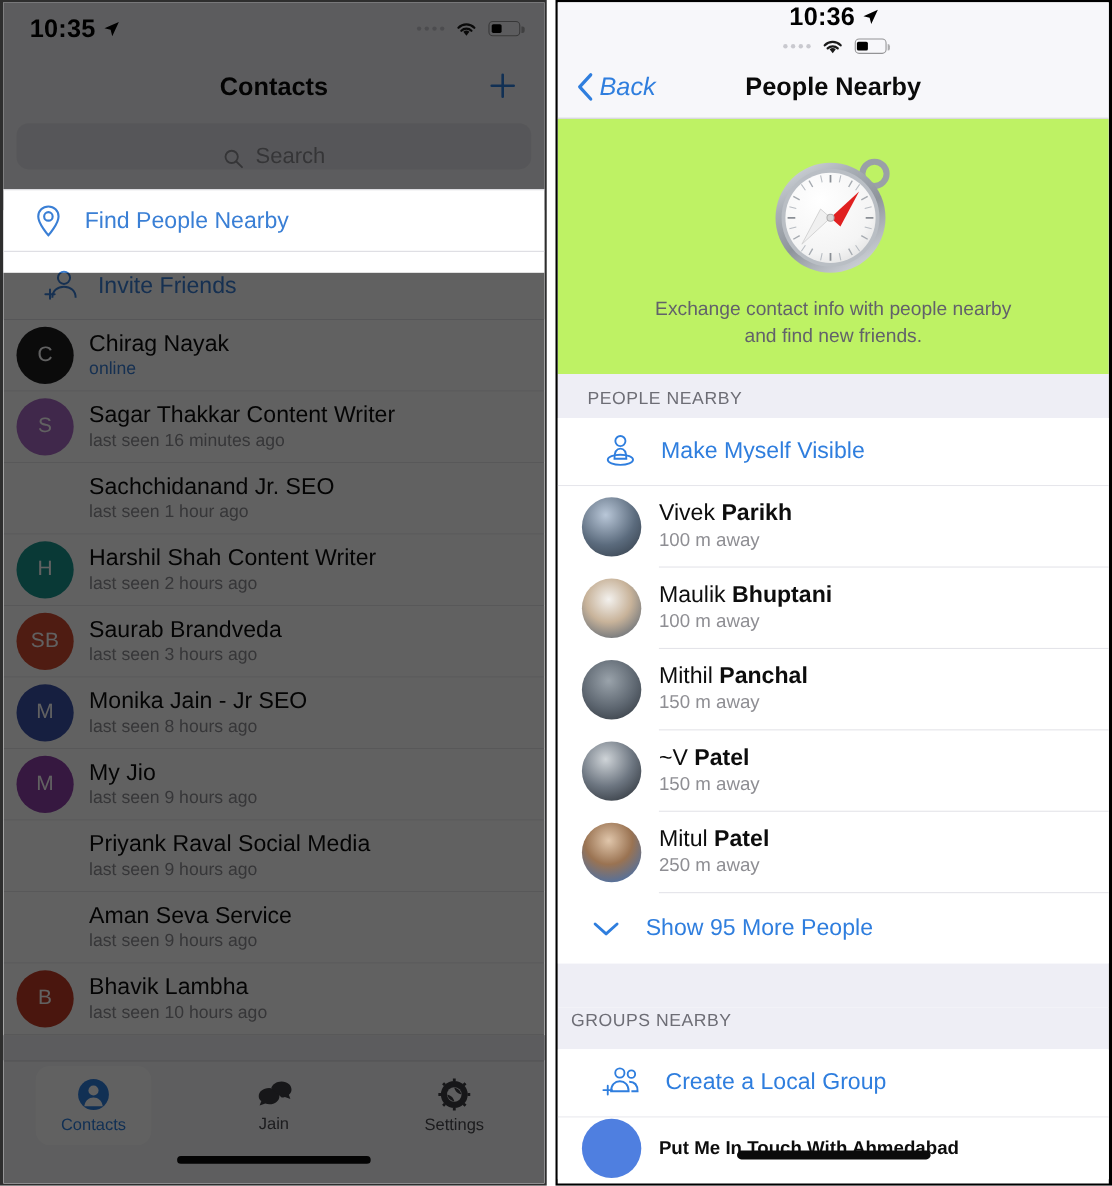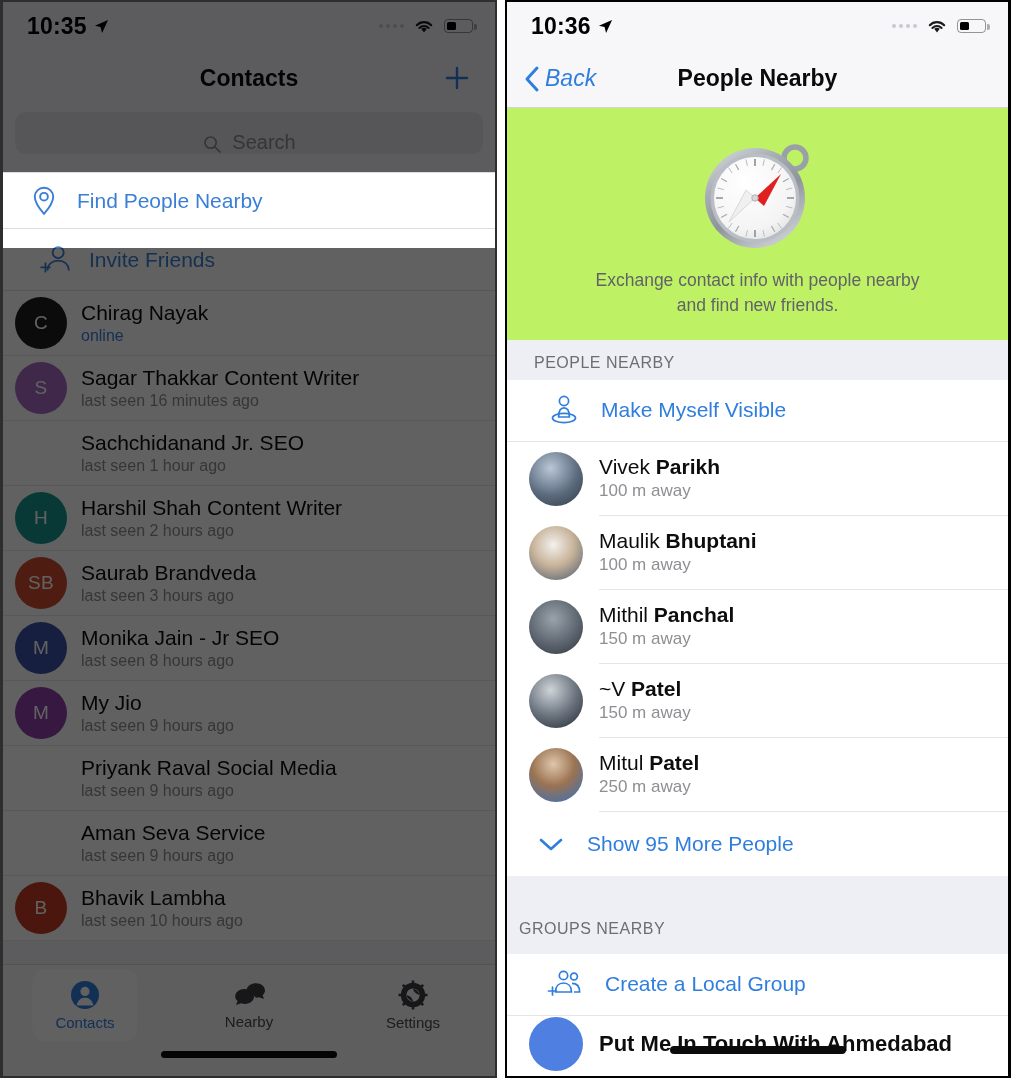--- a/index.html
+++ b/index.html
@@ -111,21 +111,21 @@
     position:absolute; left:50%; transform:translateX(-50%); bottom:18px;
     width:176px; height:7px; border-radius:4px; background:#0b0b0b;
   }
 
   
   .panel-right {
     position:absolute; left:505px; top:0; width:506px; height:1078px;
     background:#ffffff; border:2px solid #000; border-right-width:3px;
     overflow:hidden;
   }
-  .r-statusbar { height:48px; display:flex; align-items:center; justify-content:space-between; padding:0 22px 0 24px; background:#f7f7fa;}
+  .r-statusbar { height:48px; display:flex; align-items:center; justify-content:space-between; padding:0 22px 0 24px; background:#f7f7fa;flex-direction:column;}
   .r-navbar {
     height:58px; background:#f7f7fa; display:flex; align-items:center; position:relative;
     border-bottom:1px solid #d2d2d7;
   }
   .back-btn { display:flex; align-items:center; gap:4px; padding-left:16px;font-style:italic; }
   .back-btn .blbl { font-size:23px; color:#2f7ede; }
   .r-title { position:absolute; left:50%; transform:translateX(-50%); font-size:23px; font-weight:700; color:#0a0a0a;}
 
   .hero {
     background:#bef264; padding: 28px 0 22px; text-align:center;
@@ -149,21 +149,21 @@
   .p-info { flex:1; height:100%; display:flex; flex-direction:column; justify-content:center; gap:4px; border-bottom:1px solid #e4e4e9; }
   .p-name { font-size:21px; color:#0d0d0d; line-height:1.1;}
   .p-name b { font-weight:700; }
   .p-dist { font-size:17px; color:#8e8e93; line-height:1.1;}
 
   .show-more { height:64px; display:flex; align-items:center; gap:22px; padding-left:30px; background:#fff;}
   .show-more .smlbl { font-size:21px; color:#2f7ede; }
 
   .group-row { display:flex; align-items:center; padding-left:22px; background:#fff; height:56px; }
   .g-avatar { width:54px; height:54px; border-radius:50%; flex:0 0 54px; margin-right:16px; background:#4f7fe0; }
-  .g-name { font-size:22px; font-weight:700; color:#0d0d0d; }
+  .g-name { font-size:17px; font-weight:700; color:#0d0d0d; }
   .r-home-ind {
     position:absolute; left:50%; transform:translateX(-50%); bottom:20px;
     width:176px; height:8px; border-radius:4px; background:#0b0b0b; z-index:60;
   }
 </style>
 </head>
 <body>
 
 <div class="stage">
 
@@ -318,21 +318,21 @@
                 <path d="M7.6 26.6 C8.6 21.4 11.8 18.8 16 18.8 C20.2 18.8 23.4 21.4 24.4 26.6 Z" fill="#fff"></path>
               </svg>
               <span class="tlabel">Contacts</span>
             </div>
           </div>
           <div class="tab">
             <svg width="34" height="30" viewBox="0 0 34 30">
               <path d="M22 16.5 C22 20.6 18 23.9 13 23.9 C11.6 23.9 10.3 23.6 9.2 23.2 L4 25 L5.6 21 C4.1 19.8 3.2 18.2 3.2 16.5 C3.2 12.4 7.2 9.1 12.6 9.1 C18 9.1 22 12.4 22 16.5 Z" fill="#3d3d42"></path>
               <path d="M14.6 9.2 C15.6 5.8 19.4 3.2 24 3.2 C29.4 3.2 33 6.5 33 10.6 C33 12.4 32.1 14 30.6 15.2 L32 19 L27 17.2 C26 17.5 25 17.7 24 17.7" fill="#3d3d42"></path>
             </svg>
-            <span class="tlabel">Nearby</span>
+            <span class="tlabel">Jain</span>
           </div>
           <div class="tab">
             <svg width="32" height="32" viewBox="0 0 32 32">
               <g fill="#3d3d42">
                 <circle cx="16" cy="16" r="12.2"></circle>
               </g>
               <g stroke="#3d3d42" stroke-width="2.6">
                 <path d="M16 1.5 V4 M16 28 V30.5 M1.5 16 H4 M28 16 H30.5 M5.8 5.8 L7.6 7.6 M24.4 24.4 L26.2 26.2 M26.2 5.8 L24.4 7.6 M7.6 24.4 L5.8 26.2"></path>
               </g>
               <circle cx="16" cy="16" r="6.6" fill="#f7f7f9"></circle>

